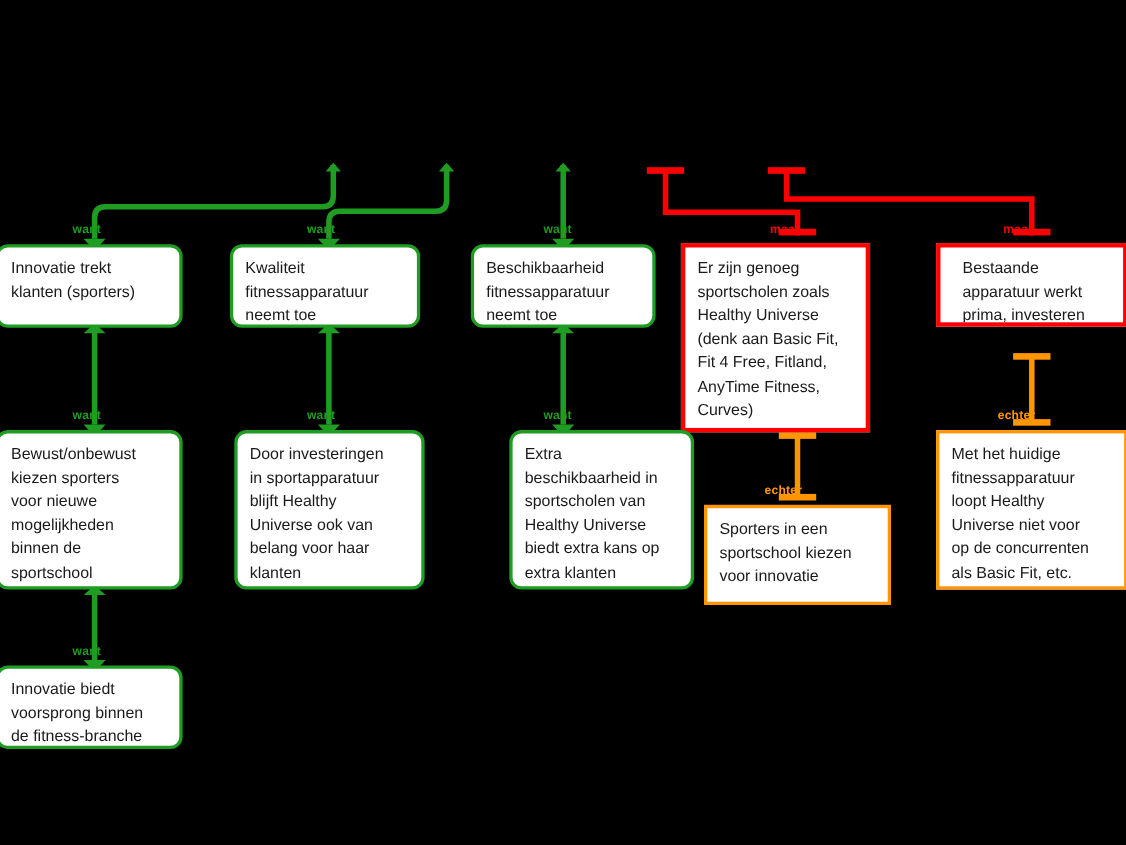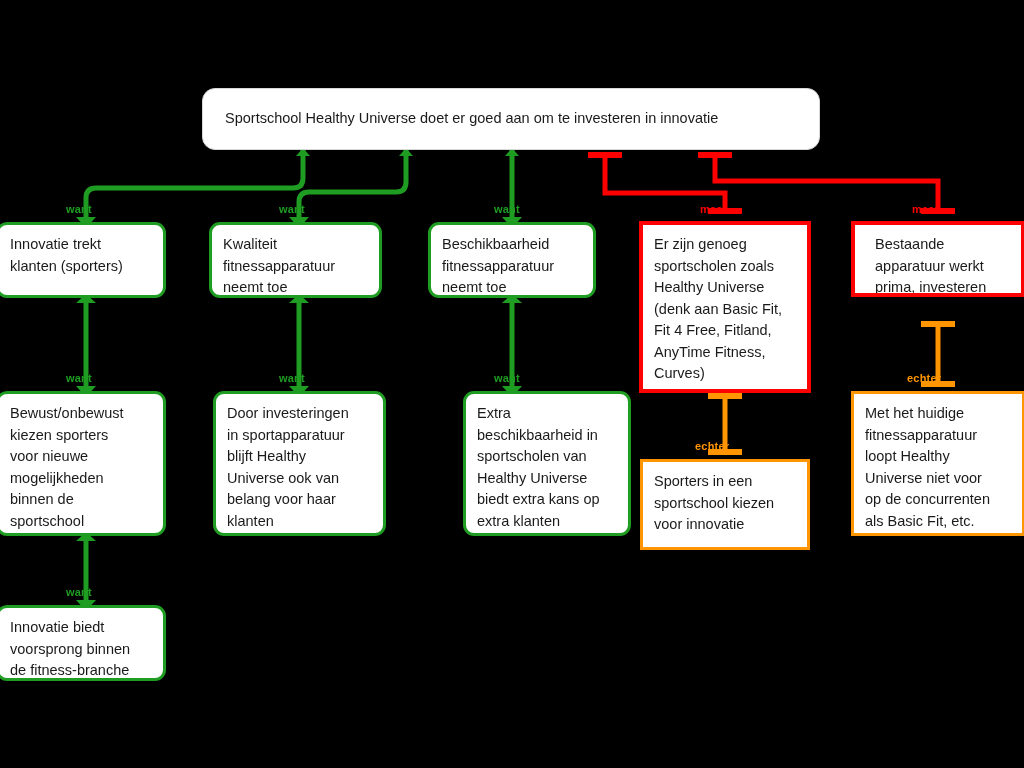--- a/index.html
+++ b/index.html
@@ -151,32 +151,31 @@
       <path d="M938,324 L938,384"></path>
     </g>
     <g fill="#ff9500">
       <rect x="708" y="393" width="34" height="6"></rect>
       <rect x="708" y="449" width="34" height="6"></rect>
       <rect x="921" y="321" width="34" height="6"></rect>
       <rect x="921" y="381" width="34" height="6"></rect>
     </g>
   </svg>
 
-  <div class="node claim" style="left: 202px; top: 88px; width: 618px; height: 62px;">Sportschool Healthy Universe doet er goed aan om te investeren in innovatie</div>
 
   <div id="nodes-container">
       <div class="node green" style="left: -4px; top: 222px; width: 170px; height: 76px;">Innovatie trekt
 klanten (sporters)</div>
       <div class="node green" style="left: 209px; top: 222px; width: 173px; height: 76px;">Kwaliteit
 fitnessapparatuur
 neemt toe</div>
       <div class="node green" style="left: 428px; top: 222px; width: 168px; height: 76px;">Beschikbaarheid
 fitnessapparatuur
 neemt toe</div>
-      <div class="node red" style="left: 639px; top: 221px; width: 172px; height: 172px;">Er zijn genoeg
+      <div class="node red" style="left: 619px; top: 221px; width: 172px; height: 172px;">Er zijn genoeg
 sportscholen zoals
 Healthy Universe
 (denk aan Basic Fit,
 Fit 4 Free, Fitland,
 AnyTime Fitness,
 Curves)</div>
       <div class="node red" style="left: 851px; top: 221px; width: 174px; height: 76px; padding-left: 20px;">Bestaande
 apparatuur werkt
 prima, investeren
 is niet nodig</div>

